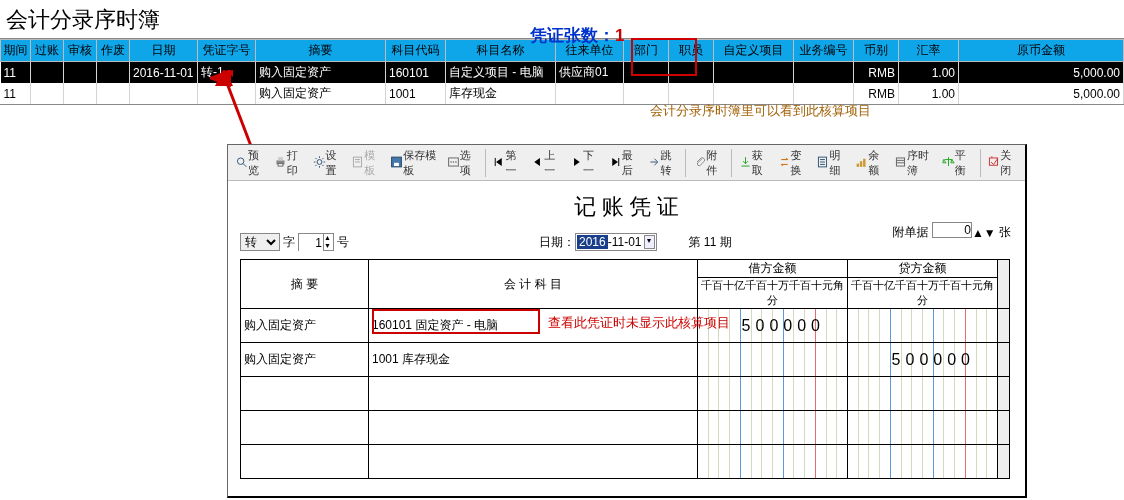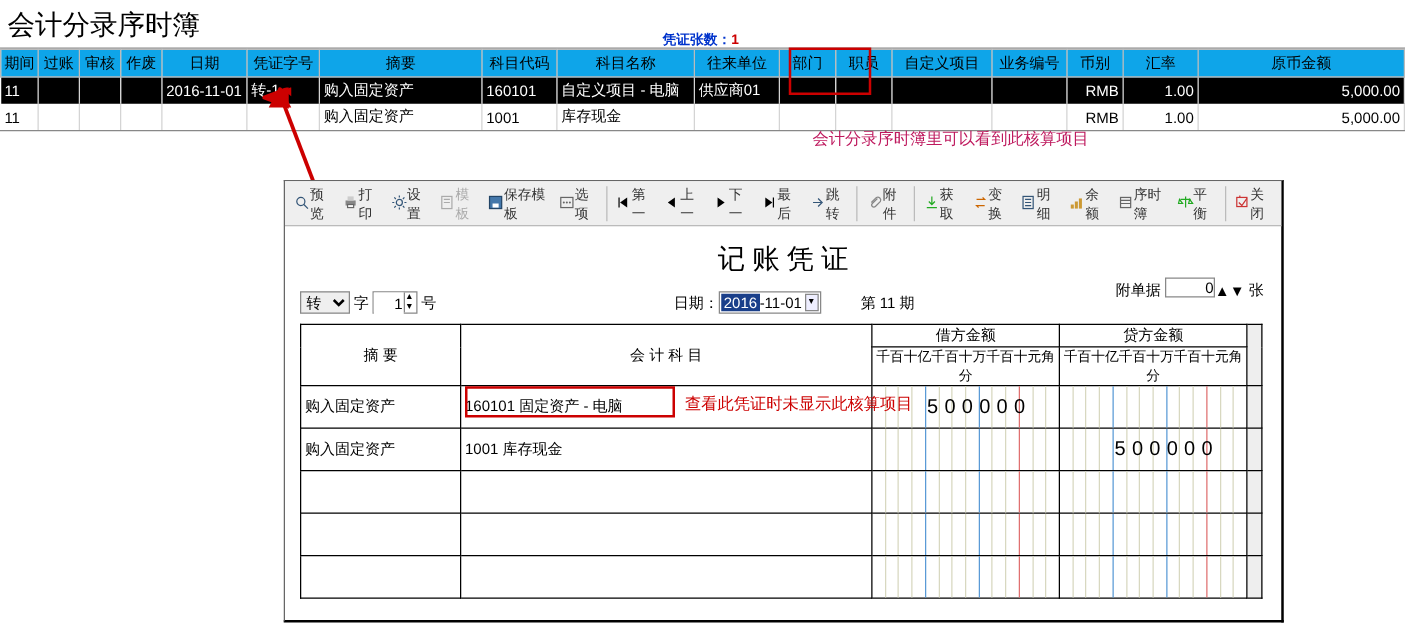--- a/index.html
+++ b/index.html
@@ -1,25 +1,25 @@
 <!DOCTYPE html>
 <html><head>
 <meta charset="utf-8">
 <style>
 * { margin: 0; padding: 0; box-sizing: border-box; }
 body { font-family: "SimSun", "宋体", sans-serif; font-size: 12px; background: #fff; width: 1124px; height: 500px; overflow: hidden; position: relative; }
 .page-title { font-family: "KaiTi", "楷体", serif; font-size: 22px; padding: 5px 6px 3px 6px; }
-.header-right { position: absolute; top: 24px; left: 530px; color: #0033cc; font-weight: bold; font-size: 11px; }
+.header-right { position: absolute; top: 24px; left: 530px; color: #0033cc; font-weight: bold; font-size: 17px; }
 .header-right .num { color: #cc0000; }
 .grid { border-top: 1px solid #888; border-bottom: 1px solid #888; }
 .grid table { width: 100%; border-collapse: collapse; table-layout: fixed; }
 .grid th { background: #0ea5e9; border: 1px solid #bbb; padding: 2px 2px; font-weight: normal; text-align: center; font-size: 12px; }
 .grid td { border-right: 1px solid #d4d4d4; padding: 2px 3px; font-size: 12px; height: 17px; }
 .grid tr.selected td { background: #000; color: #fff; }
-.note1 { position: absolute; top: 102px; left: 650px; color: #be185d; font-size: 13px; }
+.note1 { position: absolute; top: 102px; left: 650px; color: #a16207; font-size: 13px; }
 
 .voucher-window { position: absolute; top: 144px; left: 227px; width: 800px; height: 354px; border: 1px solid #666; border-right: 2px solid #000; border-bottom: 2px solid #000; background: #fff; }
 .titlebar { height: 20px; background: linear-gradient(#6aa0e0, #2a60b0); color: #fff; display: flex; align-items: center; padding: 0 3px; font-size: 12px; }
 .titlebar .icon { width: 14px; height: 14px; background: #fff3; margin-right: 4px; display: inline-block; }
 .titlebar .spacer { flex: 1; }
 .titlebar .x { width: 16px; height: 14px; background: #ccc; color: #000; text-align: center; font-weight: bold; font-family: Arial; cursor: pointer; line-height: 14px; }
 .toolbar { height: 36px; background: #efefef; border-bottom: 1px solid #bbb; display: flex; align-items: center; padding: 0 3px; }
 .tbtn { display: flex; flex-direction: row; align-items: center; padding: 1px 4px; font-size: 11px; color: #333; cursor: pointer; }
 .tbtn .ic { width: 16px; height: 16px; display: block; margin-bottom: 1px; }
 .tbtn.disabled { color: #aaa; }

